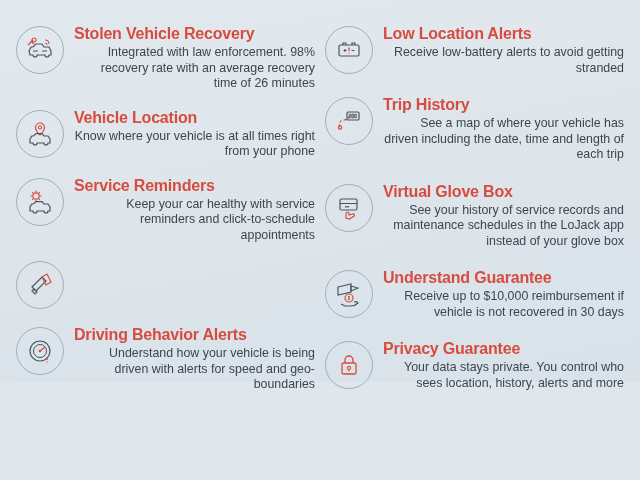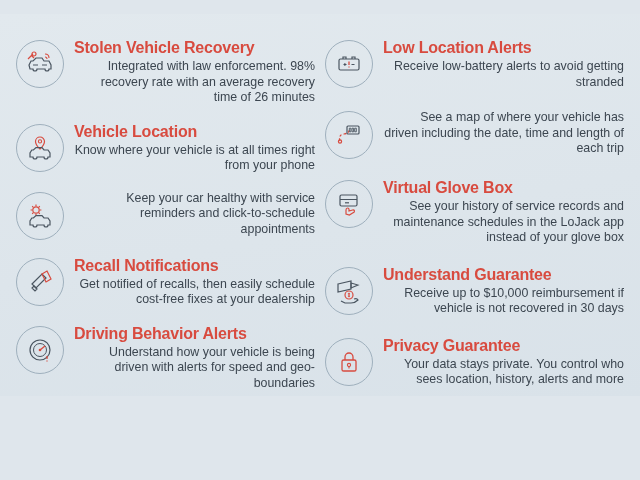--- a/index.html
+++ b/index.html
@@ -13,21 +13,20 @@
     font-family: "Liberation Sans", sans-serif;
     overflow: hidden;
   }
   #page {
     position: relative;
     width: 640px;
     height: 382px;
     background: linear-gradient(170deg, #e2e9ee 0%, #dde5eb 55%, #d9e2e9 100%);
     box-sizing: border-box;
     padding: 24px 16px 8px 16px;
-    margin-top: 14px;
   }
   .columns {
     display: flex;
     flex-direction: row;
     gap: 10px;
     height: 100%;
   }
   .col {
     flex: 1 1 0;
     display: flex;
@@ -122,35 +121,32 @@
         <div class="icon-wrap">
           <svg width="30" height="28" viewBox="0 0 30 28">
             <g fill="none" stroke="#d84b3f" stroke-width="1.2">
               <circle cx="11" cy="8" r="3.2"></circle>
               <path d="M11 2.6 v1.6 M11 11.8 v1.6 M5.6 8 h1.6 M14.8 8 h1.6 M7.2 4.2 l1.1 1.1 M13.7 10.7 l1.1 1.1 M14.8 4.2 l-1.1 1.1 M8.3 10.7 l-1.1 1.1"></path>
             </g>
             <path d="M5 23 h3 a2 2 0 0 0 4 0 h7 a2 2 0 0 0 4 0 h2 v-4 l-2 -3 h-4 l-2 -2.4 h-6 l-2.6 2.4 h-1.6 l-1.8 3 z" fill="none" stroke="#4a5560" stroke-width="1.2"></path>
           </svg>
         </div>
         <div class="text-wrap">
+          <p class="f-title">Service Reminders</p>
           <p class="f-desc">Keep your car healthy with service reminders and click-to-schedule appointments</p>
         </div>
       </div>
 
       <div class="feature">
         <div class="icon-wrap">
           <svg width="30" height="28" viewBox="0 0 30 28">
             <path d="M7 16 l10 -10 4 4 -10 10 z" fill="none" stroke="#4a5560" stroke-width="1.2"></path>
             <path d="M17 6 l5 -3 4 8 -5 3 z" fill="none" stroke="#d84b3f" stroke-width="1.2"></path>
             <path d="M9 18 l3 3 -2 2 -3 -3 z" fill="none" stroke="#4a5560" stroke-width="1.2"></path>
           </svg>
-        </div>
-        <div class="text-wrap">
-          <p class="f-title">Recall Notifications</p>
-          <p class="f-desc">Get notified of recalls, then easily schedule cost-free fixes at your dealership</p>
         </div>
       </div>
 
       <div class="feature">
         <div class="icon-wrap">
           <svg width="30" height="28" viewBox="0 0 30 28">
             <circle cx="15" cy="14" r="10" fill="none" stroke="#4a5560" stroke-width="1.2"></circle>
             <circle cx="15" cy="14" r="6.5" fill="none" stroke="#4a5560" stroke-width="1"></circle>
             <path d="M15 14 l5 -4" stroke="#d84b3f" stroke-width="1.4" fill="none"></path>
             <circle cx="15" cy="14" r="1.3" fill="#d84b3f"></circle>
@@ -186,20 +182,21 @@
       <div class="feature">
         <div class="icon-wrap">
           <svg width="30" height="28" viewBox="0 0 30 28">
             <path d="M6 20 q-2 -6 4 -7 q6 -1 5 -5" fill="none" stroke="#d84b3f" stroke-width="1.2" stroke-dasharray="2.5 2"></path>
             <circle cx="6" cy="20.5" r="1.6" fill="none" stroke="#d84b3f" stroke-width="1.2"></circle>
             <rect x="13" y="5" width="12" height="8" rx="1" fill="none" stroke="#4a5560" stroke-width="1.2"></rect>
             <path d="M15.3 7.2 h1.6 v3.6 h-1.6 z M18 7.2 h1.6 v3.6 h-1.6 z M20.7 7.2 h1.6 v3.6 h-1.6 z" fill="none" stroke="#4a5560" stroke-width="0.9"></path>
           </svg>
         </div>
         <div class="text-wrap">
+          <p class="f-title">Trip History</p>
           <p class="f-desc">See a map of where your vehicle has driven including the date, time and length of each trip</p>
         </div>
       </div>
 
       <div class="feature">
         <div class="icon-wrap">
           <svg width="30" height="28" viewBox="0 0 30 28">
             <rect x="6" y="5" width="17" height="11" rx="1.5" fill="none" stroke="#4a5560" stroke-width="1.2"></rect>
             <path d="M6 9.5 h17" stroke="#4a5560" stroke-width="1"></path>
             <path d="M11 12.8 h4" stroke="#4a5560" stroke-width="1.2"></path>

